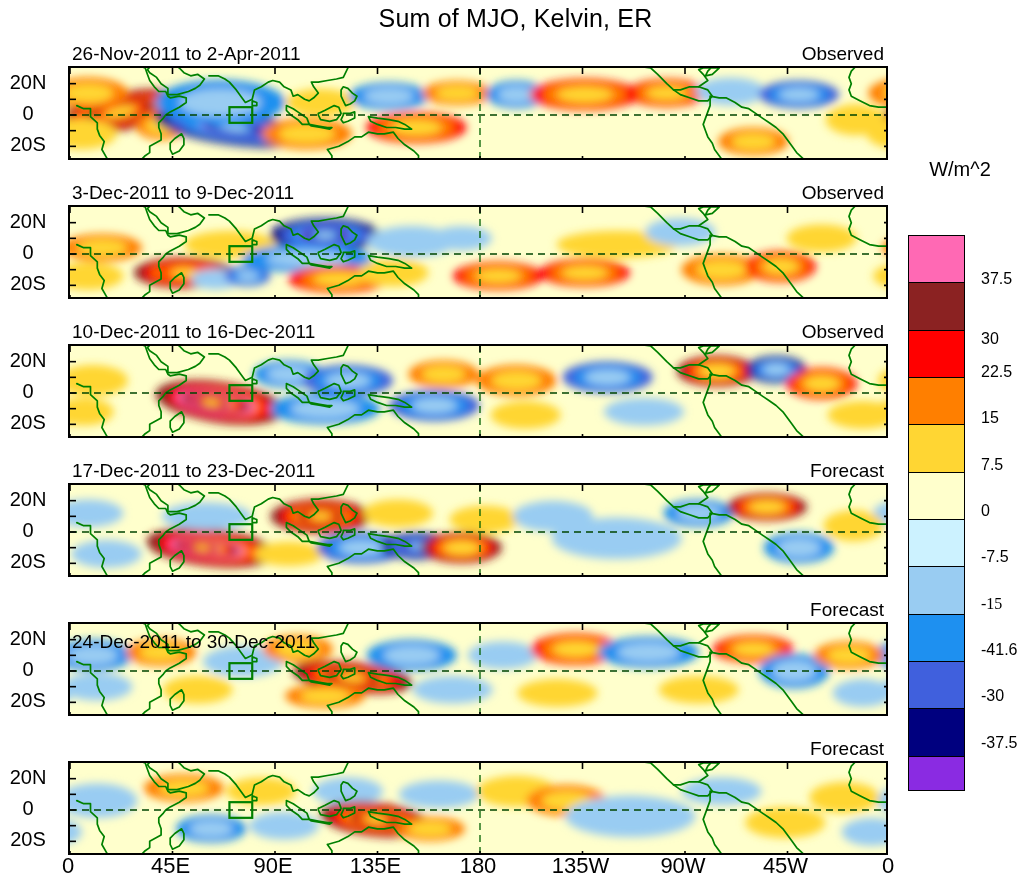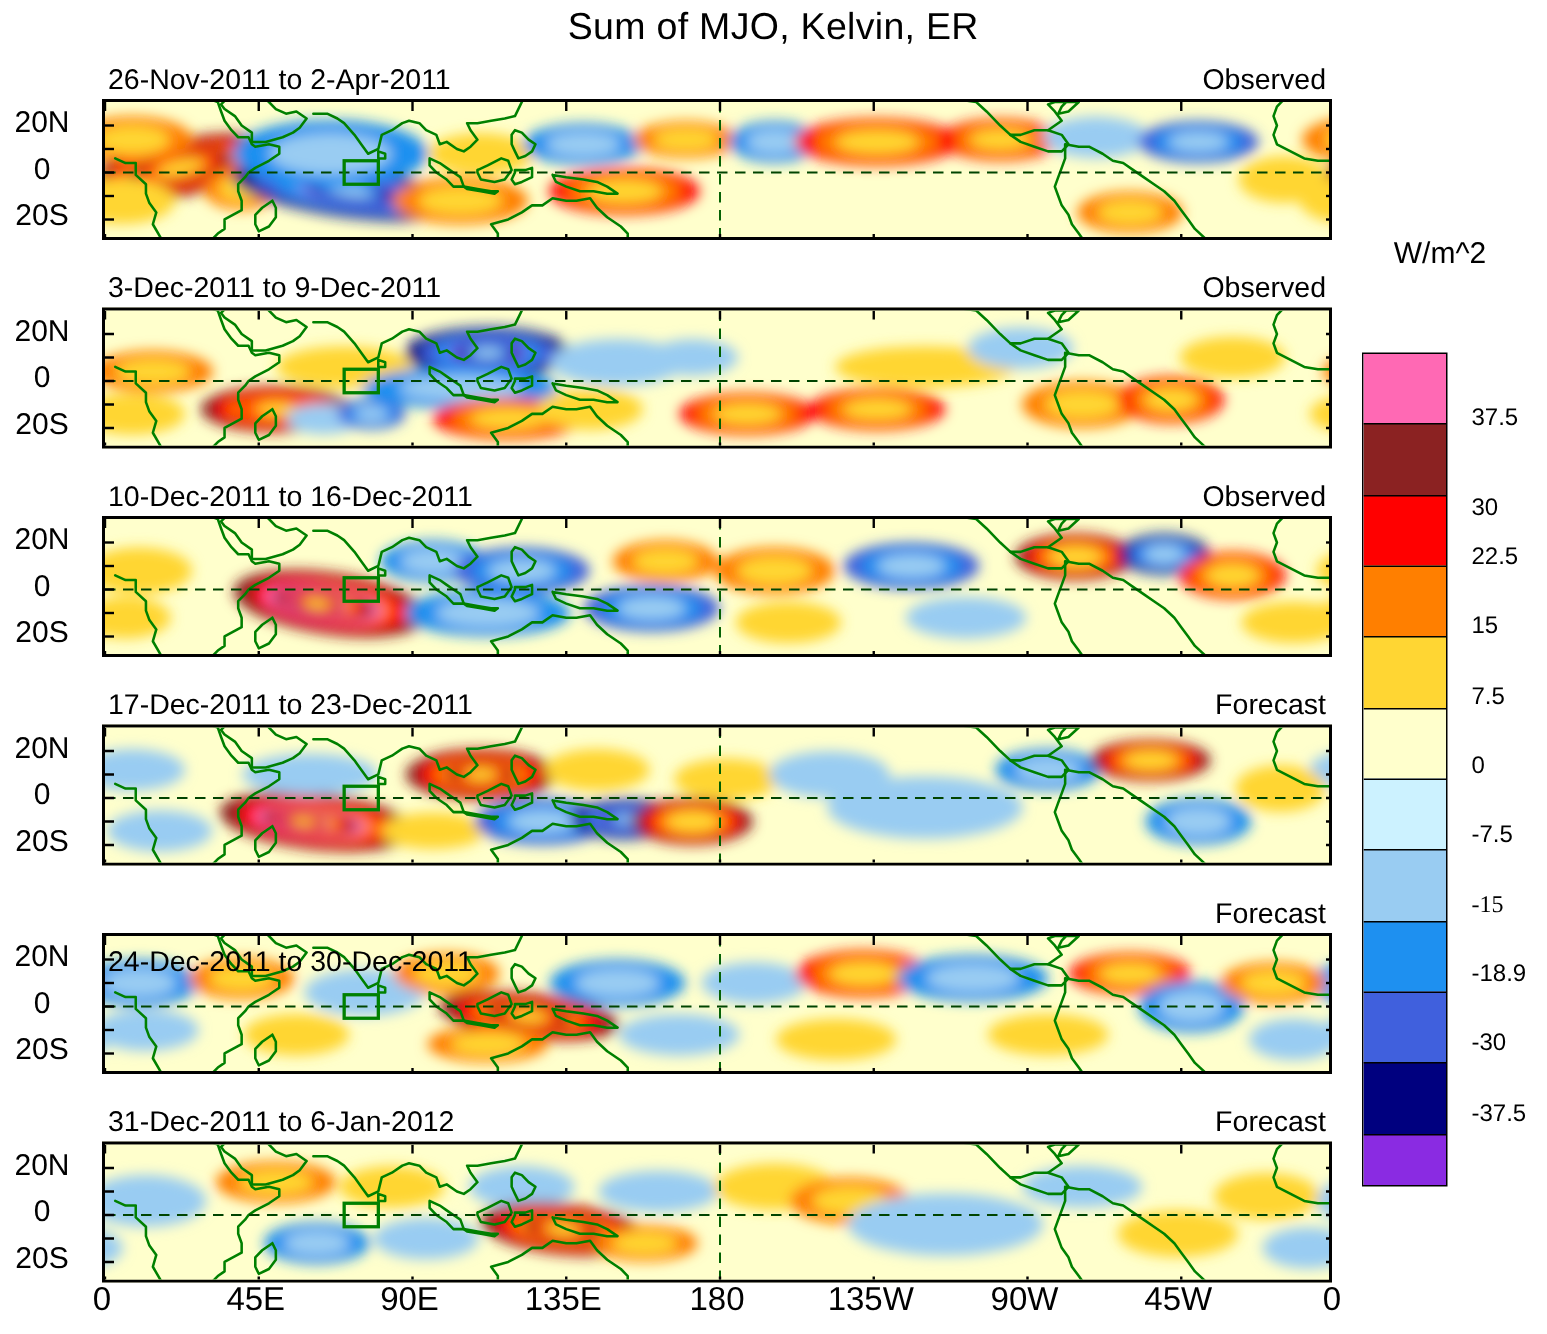--- a/index.html
+++ b/index.html
@@ -1130,21 +1130,21 @@
     </div>
   <div id="cbar-ticks">
       <div class="cbar-tick-label" style="left: 981px; top: 271.333px;">37.5</div>
       <div class="cbar-tick-label" style="left: 981px; top: 331px;">30</div>
       <div class="cbar-tick-label" style="left: 981px; top: 364px;">22.5</div>
       <div class="cbar-tick-label" style="left: 981px; top: 410.333px;">15</div>
       <div class="cbar-tick-label" style="left: 981px; top: 457px;">7.5</div>
       <div class="cbar-tick-label" style="left: 981px; top: 503px;">0</div>
       <div class="cbar-tick-label" style="left: 981px; top: 549.333px;">-7.5</div>
       <div class="cbar-tick-label" style="left: 981px; top: 595.667px; font-family: Liberation Serif, serif;">-15</div>
-      <div class="cbar-tick-label" style="left: 981px; top: 642px;">-18.9</div>
+      <div class="cbar-tick-label" style="left: 981px; top: 642px;">-41.6</div>
       <div class="cbar-tick-label" style="left: 981px; top: 688.333px;">-30</div>
       <div class="cbar-tick-label" style="left: 981px; top: 734.667px;">-37.5</div>
     </div>
 
 <div class="panel-label left" style="top: 44px; left: 72px; position: absolute;">26-Nov-2011 to 2-Apr-2011</div>
     <div class="panel-label" style="top: 44px; left: 784px; width: 100px; text-align: right; position: absolute;">Observed</div>
     <div class="ytick-label" style="left: 0px; width: 56px; top: 71.6667px;">20N</div>
     <div class="ytick-label" style="left: 0px; width: 56px; top: 103px;">0</div>
     <div class="ytick-label" style="left: 0px; width: 56px; top: 134.333px;">20S</div>
     <div class="panel-label left" style="top: 183px; left: 72px; position: absolute;">3-Dec-2011 to 9-Dec-2011</div>
@@ -1160,18 +1160,17 @@
     <div class="panel-label left" style="top: 461px; left: 72px; position: absolute;">17-Dec-2011 to 23-Dec-2011</div>
     <div class="panel-label" style="top: 461px; left: 784px; width: 100px; text-align: right; position: absolute;">Forecast</div>
     <div class="ytick-label" style="left: 0px; width: 56px; top: 488.667px;">20N</div>
     <div class="ytick-label" style="left: 0px; width: 56px; top: 520px;">0</div>
     <div class="ytick-label" style="left: 0px; width: 56px; top: 551.333px;">20S</div>
     <div class="panel-label left" style="top: 600px; left: 72px; position: absolute; margin-top: 32px;">24-Dec-2011 to 30-Dec-2011</div>
     <div class="panel-label" style="top: 600px; left: 784px; width: 100px; text-align: right; position: absolute;">Forecast</div>
     <div class="ytick-label" style="left: 0px; width: 56px; top: 627.667px;">20N</div>
     <div class="ytick-label" style="left: 0px; width: 56px; top: 659px;">0</div>
     <div class="ytick-label" style="left: 0px; width: 56px; top: 690.333px;">20S</div>
-    <div class="panel-label left" style="top: 739px; left: 72px; position: absolute;">31-Dec-2011 to 6-Jan-2012</div>
     <div class="panel-label" style="top: 739px; left: 784px; width: 100px; text-align: right; position: absolute;">Forecast</div>
     <div class="ytick-label" style="left: 0px; width: 56px; top: 766.667px;">20N</div>
     <div class="ytick-label" style="left: 0px; width: 56px; top: 798px;">0</div>
     <div class="ytick-label" style="left: 0px; width: 56px; top: 829.333px;">20S</div>
   </div>
 
 </body></html>

